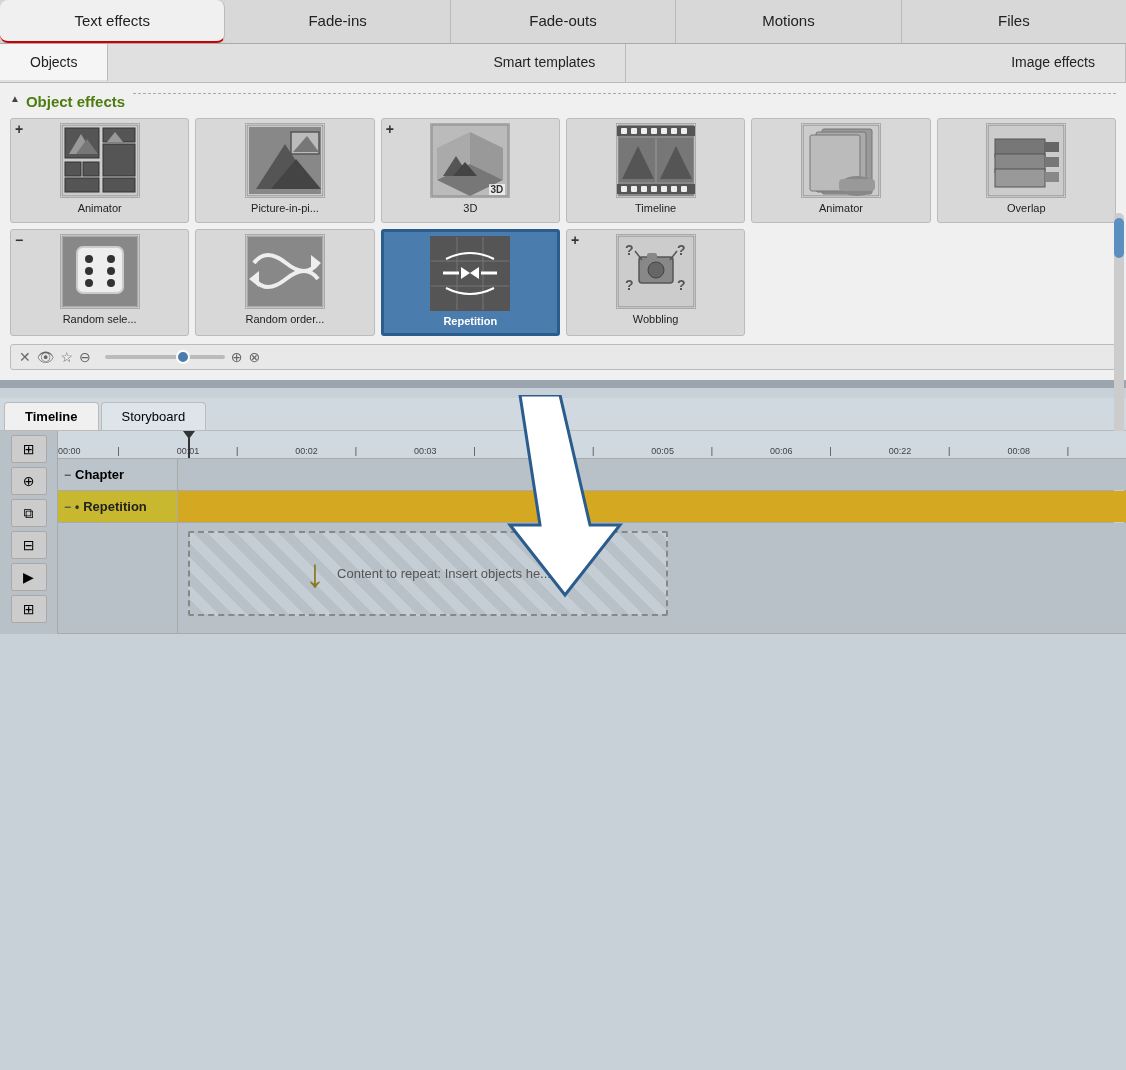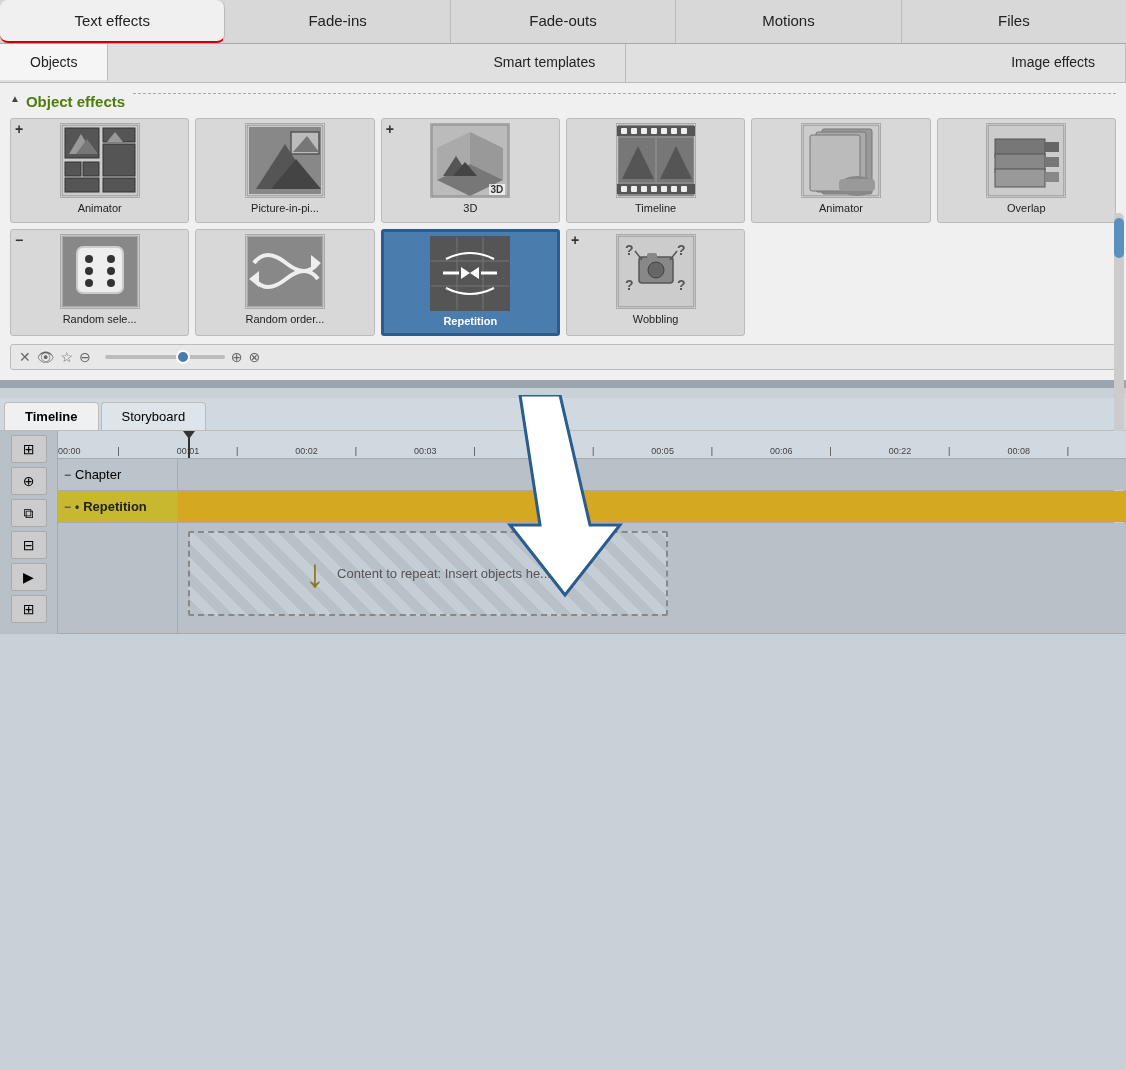--- a/index.html
+++ b/index.html
@@ -731,21 +731,21 @@
           <div class="ruler-mark">00:08</div>
         </div>
         <div class="playhead" style="position:absolute;left:130px;top:0;width:2px;height:80px;background:#333;z-index:10;">
           <div class="playhead-head"></div>
         </div>
       </div>
 
       <div class="track-row chapter-row" style="height:32px;">
         <div class="track-label">
           <span class="minus">−</span>
-          <span style="font-weight:normal; font-size:13px;">Chapter</span>
+          <span style="font-weight:bold; font-size:13px;">Chapter</span>
         </div>
         <div class="track-content chapter-track-bg"></div>
       </div>
 
       <div class="track-row repetition-row" style="height:32px;">
         <div class="track-label" style="background:#c8b830; color:#222;">
           <span class="minus">−</span>
           <span class="dot">•</span>
           <span style="font-weight:bold; font-size:13px;">Repetition</span>
         </div>

